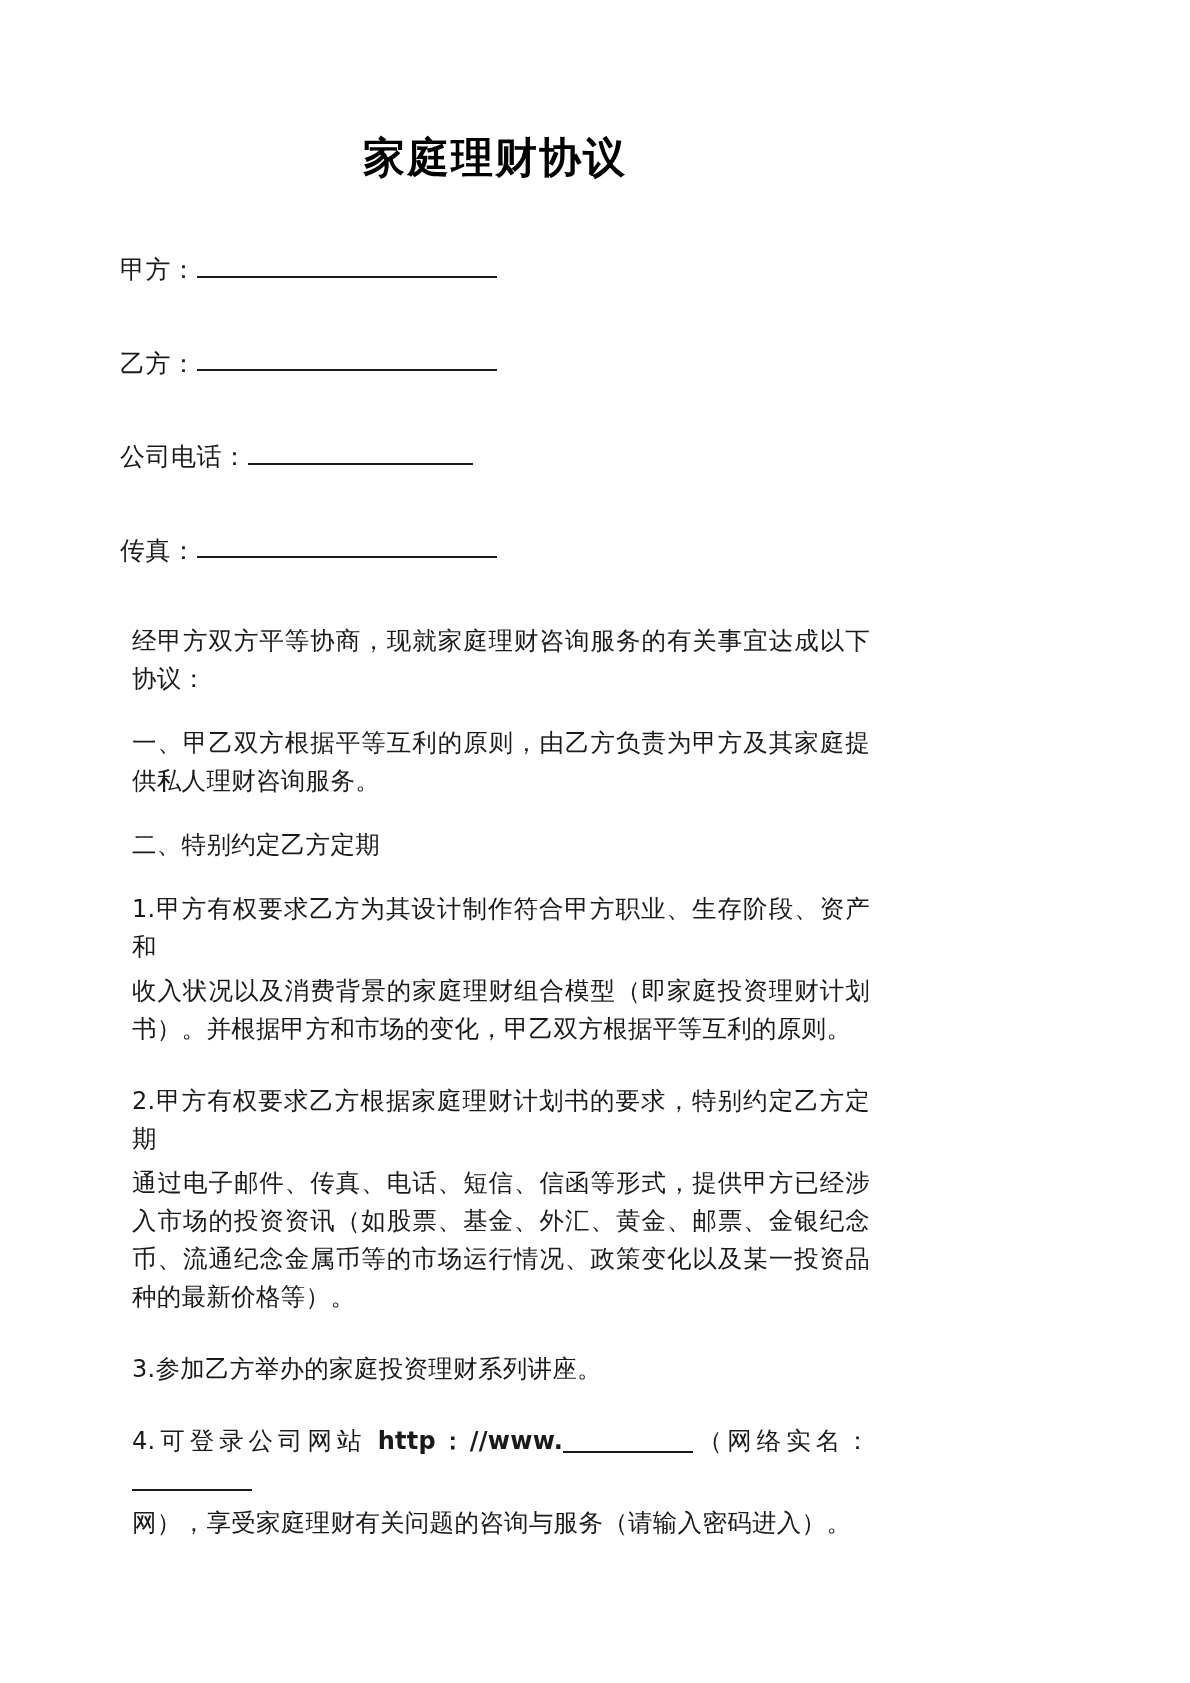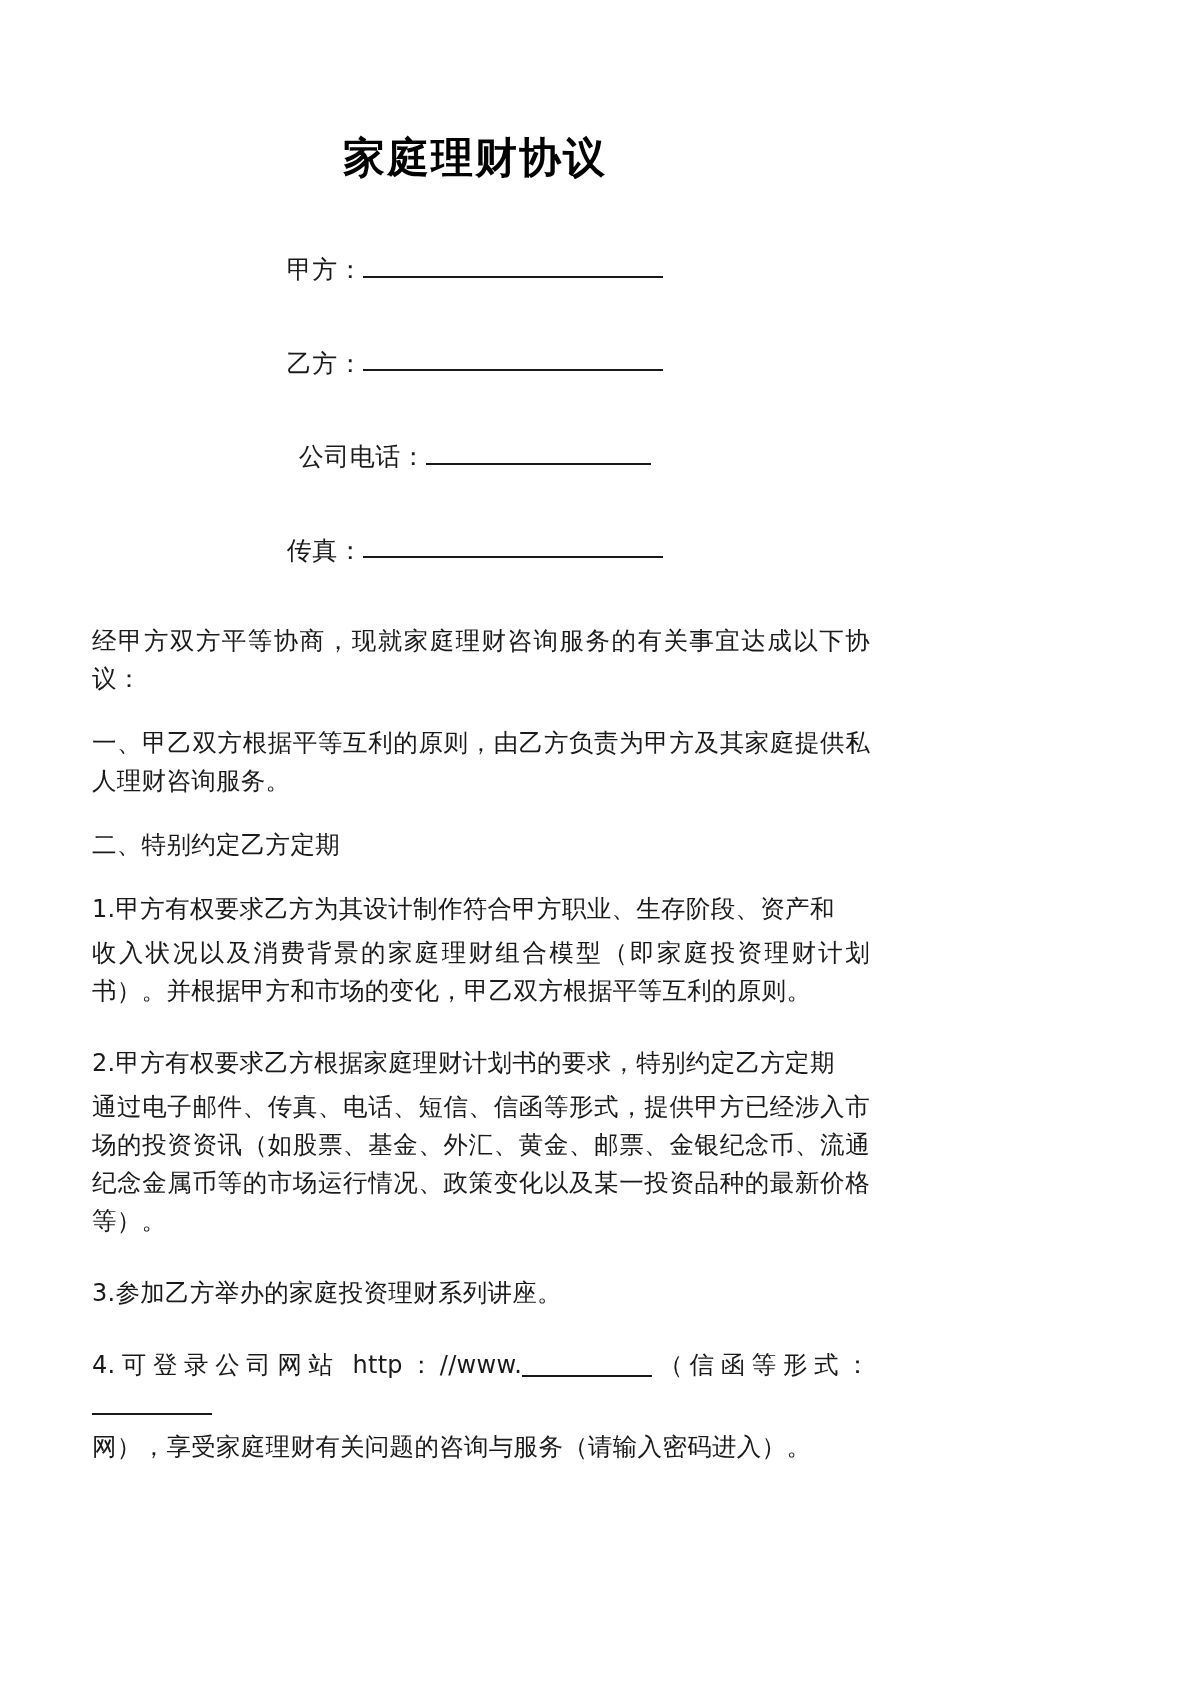--- a/index.html
+++ b/index.html
@@ -10,38 +10,37 @@
   body {
     width: 1190px;
     min-height: 1683px;
     font-family: "Liberation Serif", "DejaVu Serif", serif;
     color: #1a1a1a;
   }
   .page {
     width: 1040px;
     min-height: 1683px;
     box-sizing: border-box;
-    padding: 130px 170px 60px 80px;
+    padding: 130px 170px 60px 120px;
     position: relative;
   }
   .doc-title {
     text-align: center;
     font-family: "DejaVu Sans", "Liberation Sans", sans-serif;
     font-weight: bold;
     font-size: 42px;
     letter-spacing: 2px;
     margin: 0 0 62px 0;
     color: #000;
   }
   .field-line {
     font-size: 25px;
     line-height: 1.4;
     margin: 0 0 55px 0;
     white-space: nowrap;
-    text-align: center;
   }
   .field-label {
     letter-spacing: 0.5px;
   }
   .blank {
     display: inline-block;
     border-bottom: 2px solid #1a1a1a;
     vertical-align: baseline;
     height: 1.1em;
   }
@@ -61,20 +60,21 @@
   p.gap-lg {
     margin-bottom: 34px;
   }
   .num {
     font-family: "DejaVu Sans", "Liberation Sans", sans-serif;
     font-size: 24px;
   }
   .mono-url {
     font-family: "DejaVu Sans", "Liberation Sans", sans-serif;
     font-size: 24px;
+    font-weight: bold;
   }
   .inline-blank {
     display: inline-block;
     border-bottom: 2px solid #1a1a1a;
     width: 130px;
     height: 1em;
     vertical-align: -0.15em;
   }
   .inline-blank.short { width: 120px; }
 </style>
@@ -116,17 +116,17 @@
   <p class="para tight">
     <span class="num">2.</span><span>甲方有权要求乙方根据家庭理财计划书的要求，特别约定乙方定期</span>
   </p>
   <p class="para gap-lg">通过电子邮件、传真、电话、短信、信函等形式，提供甲方已经涉入市场的投资资讯（如股票、基金、外汇、黄金、邮票、金银纪念币、流通纪念金属币等的市场运行情况、政策变化以及某一投资品种的最新价格等）。</p>
 
   <p class="para gap-lg">
     <span class="num">3.</span><span>参加乙方举办的家庭投资理财系列讲座。</span>
   </p>
 
   <p class="para tight">
-    <span class="num">4.</span><span>可登录公司网站 </span><span class="mono-url">http：//www.</span><span class="inline-blank"></span><span>（信函等形式：</span><span class="inline-blank short"></span>
+    <span class="num">4.</span><span>可登录公司网站 </span><span class="mono-url">http：//www.</span><span class="inline-blank"></span><span>（网络实名：</span><span class="inline-blank short"></span>
   </p>
   <p class="para">网），享受家庭理财有关问题的咨询与服务（请输入密码进入）。</p>
 
 </div>
 
 </body></html>

